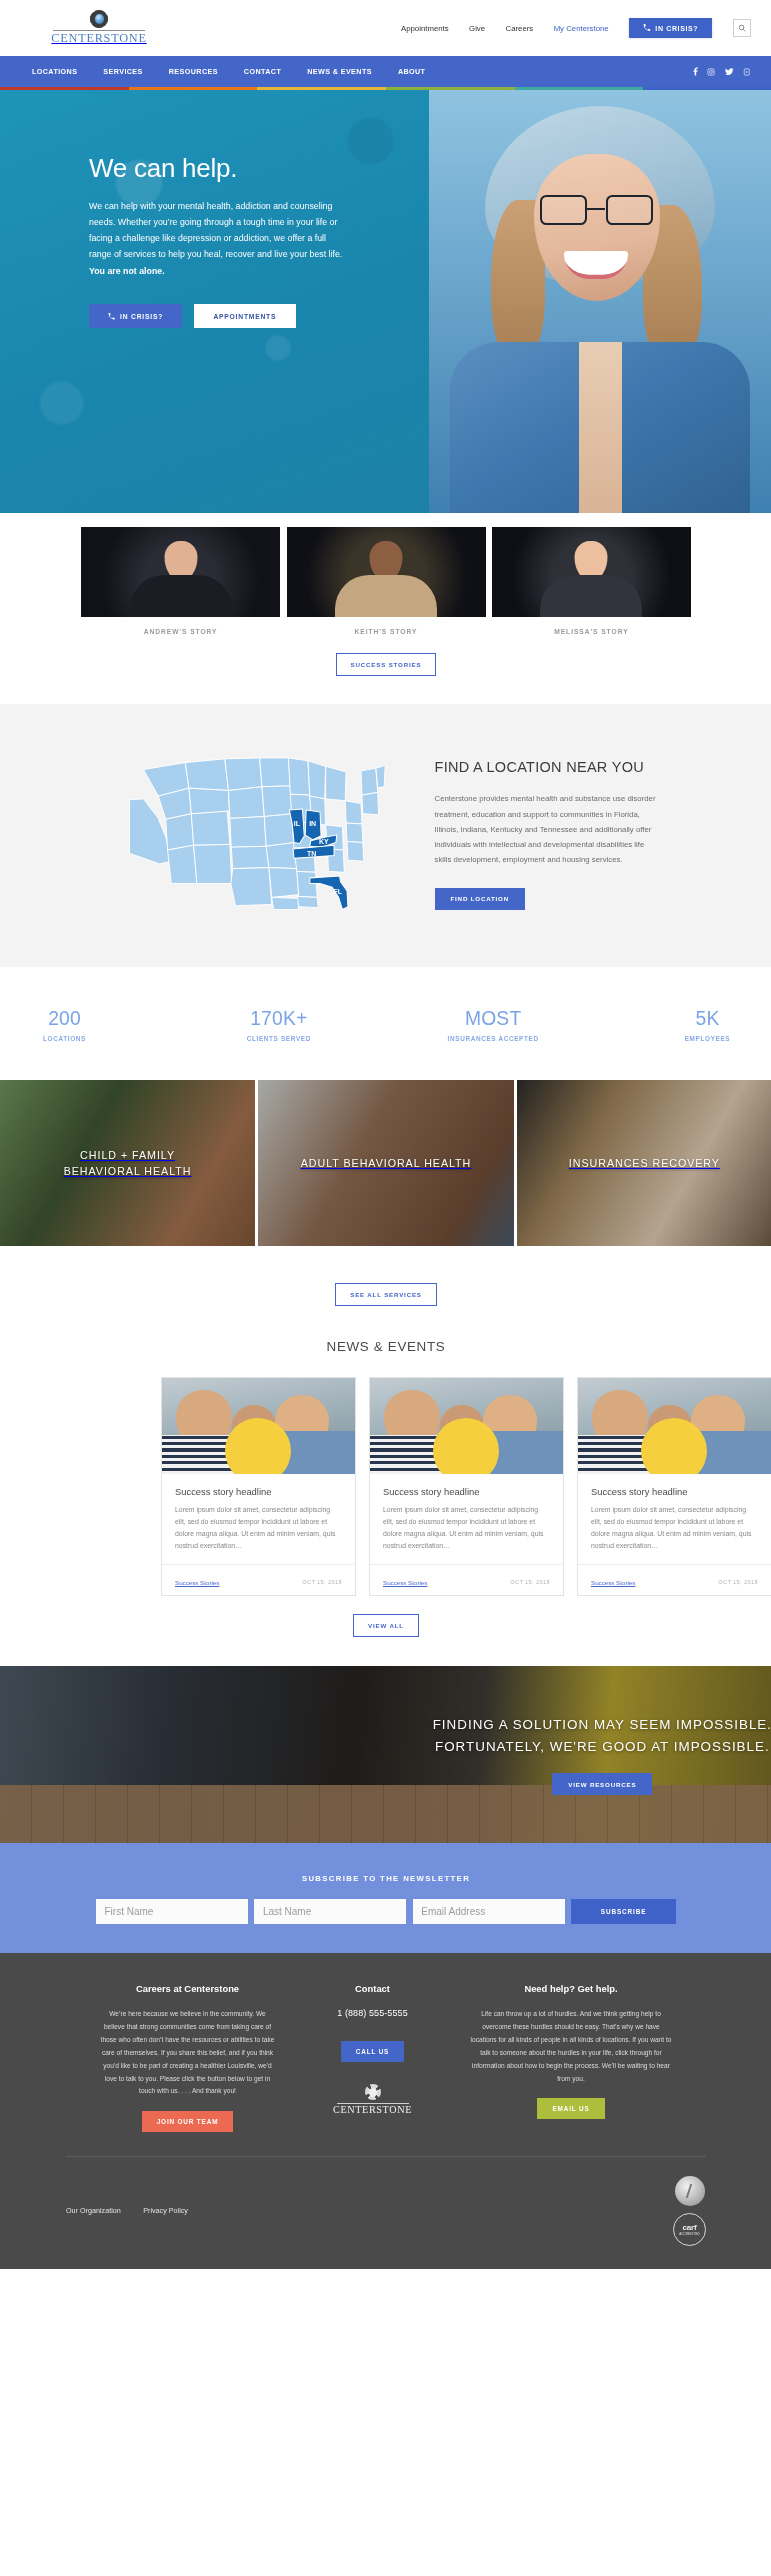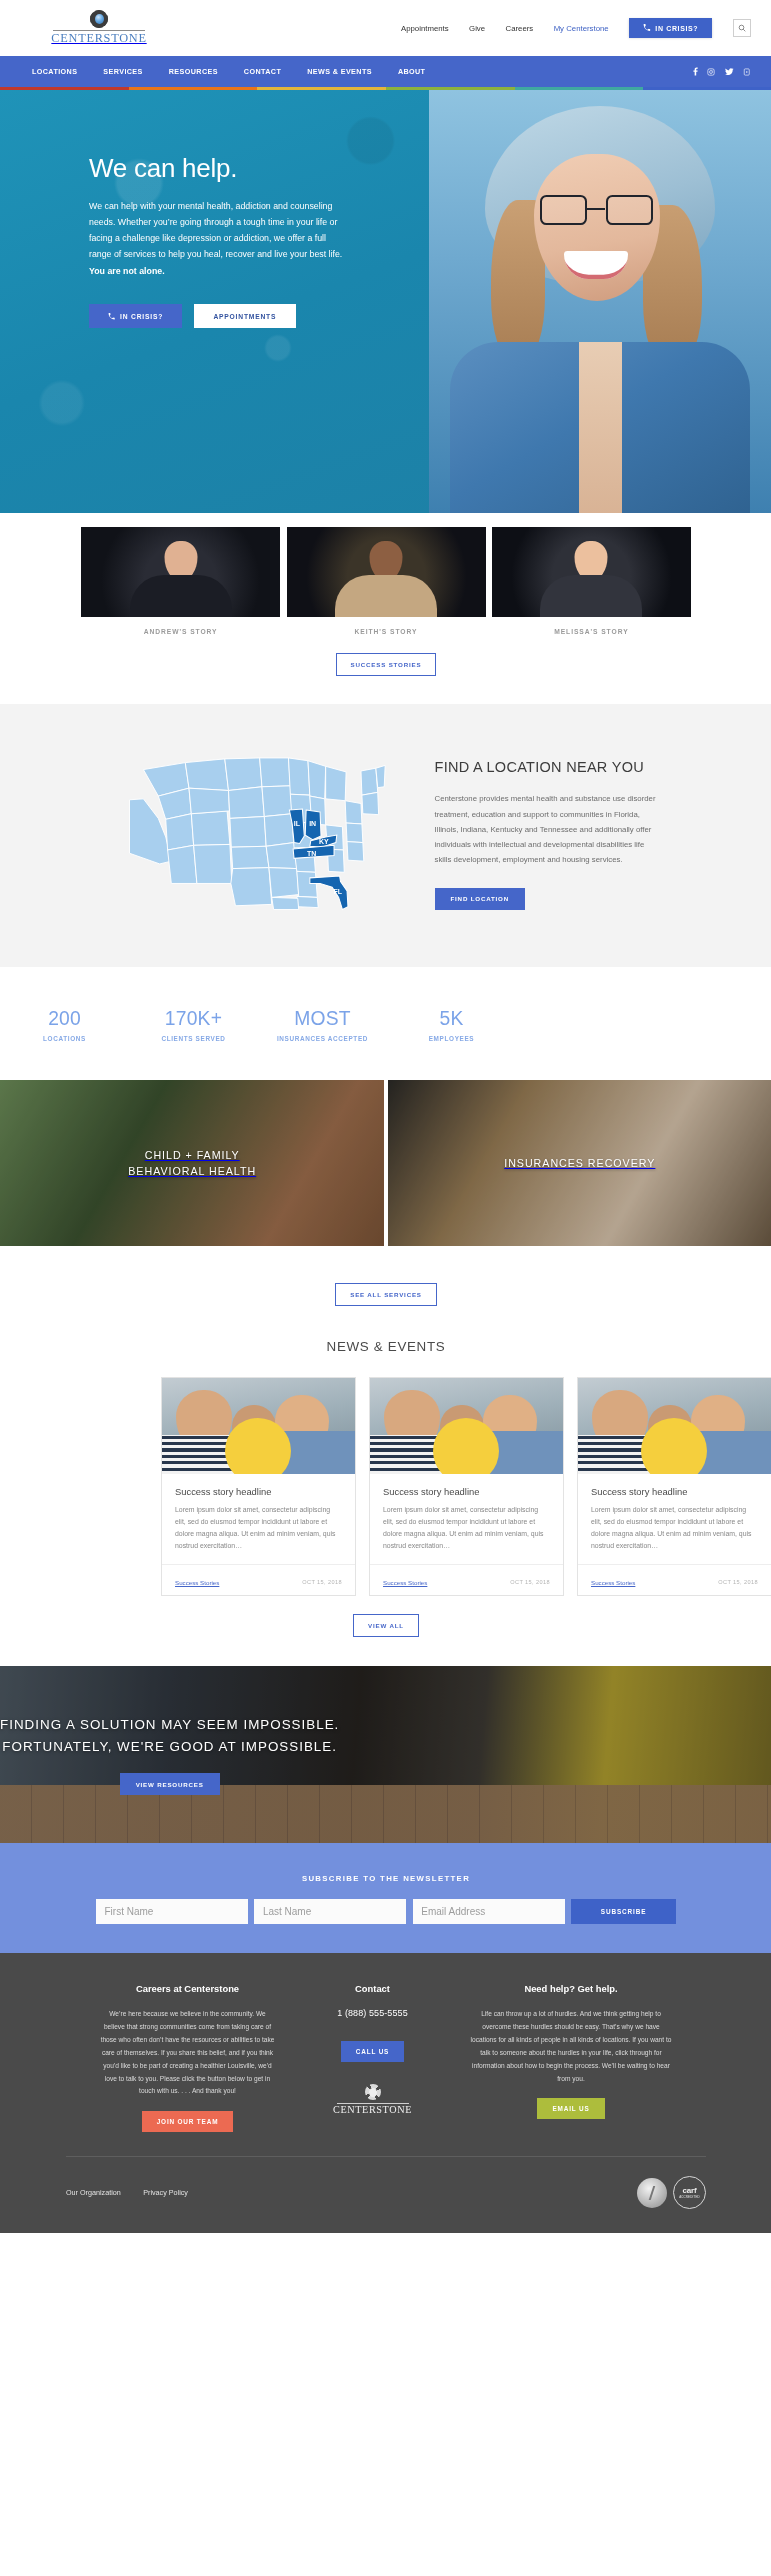--- a/index.html
+++ b/index.html
@@ -188,21 +188,21 @@
   .locinfo h2 {
     font-size: 14.5px; font-weight: 400; color:#3c3c3c; letter-spacing:.02em; margin-bottom: 16px;
   }
   .locinfo p { font-size: 7.8px; line-height: 1.95; color:#6d6d6d; margin-bottom: 20.4px; }
   .solid-btn {
     background:#4566c9; color:#fff; border:none; font-size:6.2px; font-weight:700;
     letter-spacing:.13em; padding: 7.5px 16px; cursor:pointer;
   }
 
   
-  .stats { background:#fff; padding: 42px 0 38px; display:flex; justify-content:flex-start; gap: 0; }
+  .stats { background:#fff; padding: 42px 0 38px; display:flex; justify-content:space-between; gap: 0; }
   .stat { width: 129px; text-align:center; }
   .stat .num {
     font-size: 19.3px; color:#7ba3e8; font-weight: 300; letter-spacing:.01em; line-height:1;
   }
   .stat .lbl {
     margin-top: 6.4px; font-size: 6.4px; color:#86a9e6; letter-spacing:.1em; font-weight:600;
   }
 
   
   .services { display:flex; gap: 3.2px; height: 166px; }
@@ -247,21 +247,21 @@
   .card-body p { font-size: 6.9px; line-height: 1.72; color:#888; }
   .card-foot {
     display:flex; justify-content:space-between; align-items:center;
     padding: 14px 13px 9.6px; border-top: 0.5px solid #eee; margin-top: 11.8px;
   }
   .card-foot .tag { font-size: 6.2px; color:#4566c9; }
   .card-foot .date { font-size: 5.6px; color:#b4b4b4; letter-spacing:.07em; }
 
   
   .resources {
-    height: 177px; position:relative; display:flex; align-items:center; justify-content:flex-start;
+    height: 177px; position:relative; display:flex; align-items:center; justify-content:flex-end;
     overflow:hidden;
   }
   .res-bg { position:absolute; inset:0;
     background: linear-gradient(95deg,#5e6c78 0%,#3b434d 22%, #2e2a26 46%, #4a463f 62%, #d8c23a 78%, #8e7f2e 100%); }
   .res-bg::after { content:""; position:absolute; inset:0; background: rgba(0,0,0,.32); }
   .res-wood { position:absolute; left:0; bottom:0; width:100%; height:58px;
      background: repeating-linear-gradient(90deg,#7d6348 0 31px,#6b5440 31px 32px); opacity:.9; }
   .res-inner { position:relative; z-index:3; text-align:center; }
   .res-inner h2 {
     color:#fff; font-size: 13.4px; font-weight:400; letter-spacing:.075em; line-height:1.6;
@@ -308,21 +308,21 @@
       #dadada 41% 59%, transparent 59% 66%, #dadada 66% 84%, transparent 84% 91%, #dadada 91% 100%);
     display:flex;align-items:center;justify-content:center; }
   .flogo .m i { width:8px;height:9px;border-radius:50%;background:#efefef;display:block; }
   .flogo .r { width: 72px;height:1.1px;background:#cfcfcf;margin-top:2.1px; }
   .flogo .t { font-family:"Liberation Serif",serif; font-size:10.2px; letter-spacing:.06em; color:#f0f0f0; }
   .fbar { border-top:0.5px solid #5e5e5e; margin: 0 54px; }
   .fbottom {
     display:flex; align-items:center; padding: 19.3px 54px 23.6px;
   }
   .fbottom a { color:#e2e2e2; font-size:7.2px; text-decoration:none; margin-right: 22.5px; }
-  .seals { margin-left:auto; display:flex; gap: 6.4px; align-items:center; }
+  .seals { margin-left:auto; display:flex; gap: 6.4px; align-items:center;flex-direction:column; }
   .seal1 { width: 30px;height:30px;border-radius:50%;
     background: radial-gradient(circle at 40% 35%, #f2f2f2, #a9a9a9 70%, #8e8e8e);
     display:flex;align-items:center;justify-content:center; }
   .seal1 i { display:block; width:2.1px;height:14px;background:#777; transform:skewX(-18deg); }
   .seal2 { width: 33px;height:33px;border-radius:50%;border:1.1px solid #d6d6d6;
     display:flex;flex-direction:column;align-items:center;justify-content:center; color:#ededed; }
   .seal2 b { font-size: 8px; letter-spacing:-.02em; }
   .seal2 s { font-size: 2.9px; letter-spacing:.06em; text-decoration:none; }
 </style>
 </head>
@@ -539,20 +539,24 @@
     <div class="num">5K</div>
     <div class="lbl">EMPLOYEES</div>
   </div>
 </section>
 
 <section class="services">
   <a class="svc v1" href="#">
     <span class="svc-bg"></span>
     <span class="svc-title">CHILD + FAMILY BEHAVIORAL HEALTH</span>
   </a>
+  <a class="svc v2" href="#">
+    <span class="svc-bg"></span>
+    <span class="svc-title">ADULT BEHAVIORAL HEALTH</span>
+  </a>
   <a class="svc v3" href="#">
     <span class="svc-bg"></span>
     <span class="svc-title">INSURANCES RECOVERY</span>
   </a>
 </section>
 <div class="svcbtn-wrap">
   <button class="ghost-btn">SEE ALL SERVICES</button>
 </div>
 
 <section class="news">

